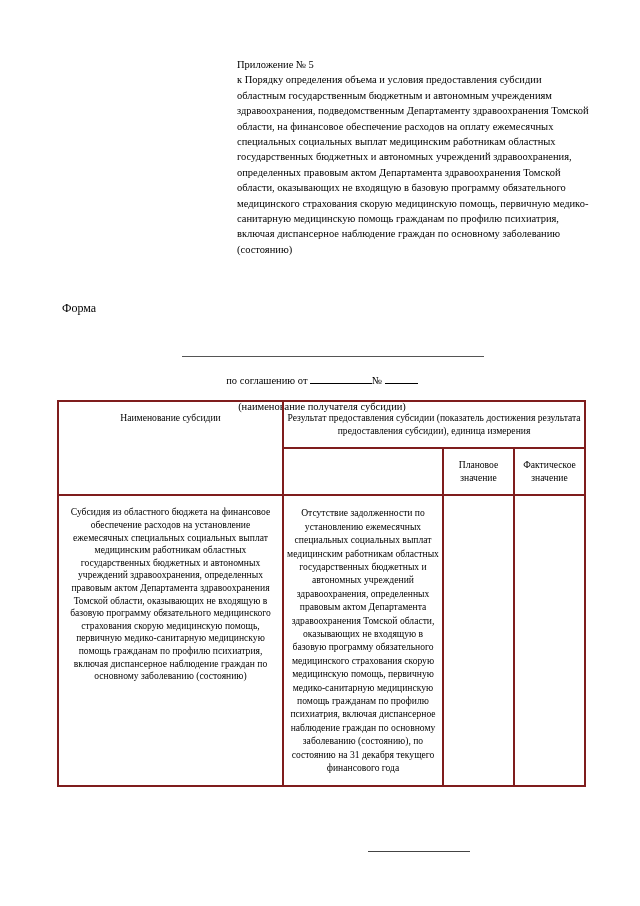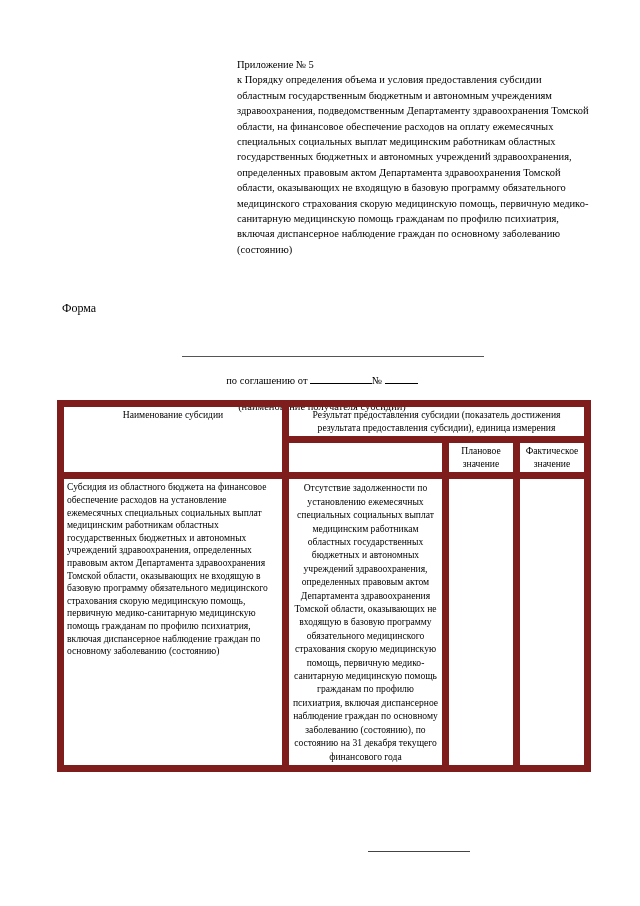--- a/index.html
+++ b/index.html
@@ -105,36 +105,36 @@
     position: absolute;
     left: 57px;
     top: 400px;
     width: 527px;
     border-collapse: collapse;
     table-layout: fixed;
     font-size: 9.6px;
   }
   .report-table td,
   .report-table th {
-    border: 7px solid #7f1d1d;
-    padding: 2px 3px;
+    border: 2px solid #7f1d1d;
+    padding: 10px 3px;
     font-weight: normal;
     vertical-align: top;
   }
   .th-center {
     text-align: center;
     vertical-align: top;
   }
   .col-name   { width: 225px; }
   .col-result { width: 160px; }
   .col-plan   { width: 71px;  }
   .col-fact   { width: 71px;  }
 
   .cell-subsidy-name {
-    text-align: left;
+    text-align: center;
     line-height: 12.6px;
     padding-top: 3px;
     vertical-align: top;
   }
   .cell-result {
     text-align: center;
     line-height: 13.4px;
     padding-top: 14px;
     padding-left: 4px;
     vertical-align: top;

